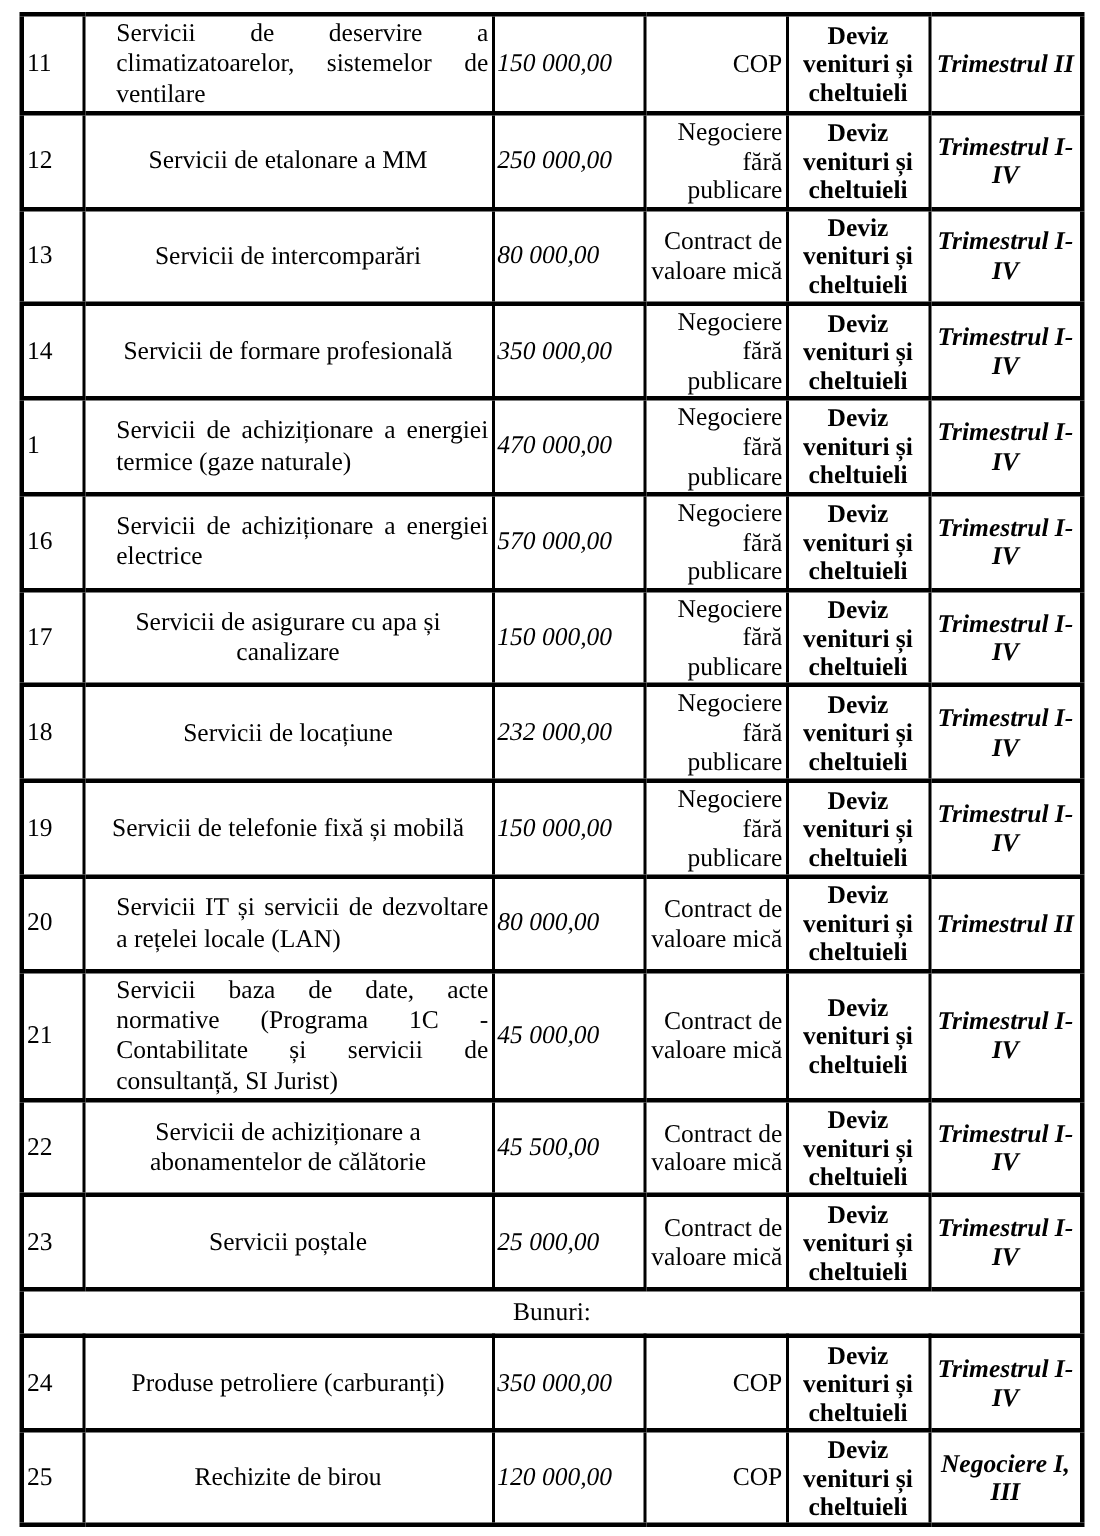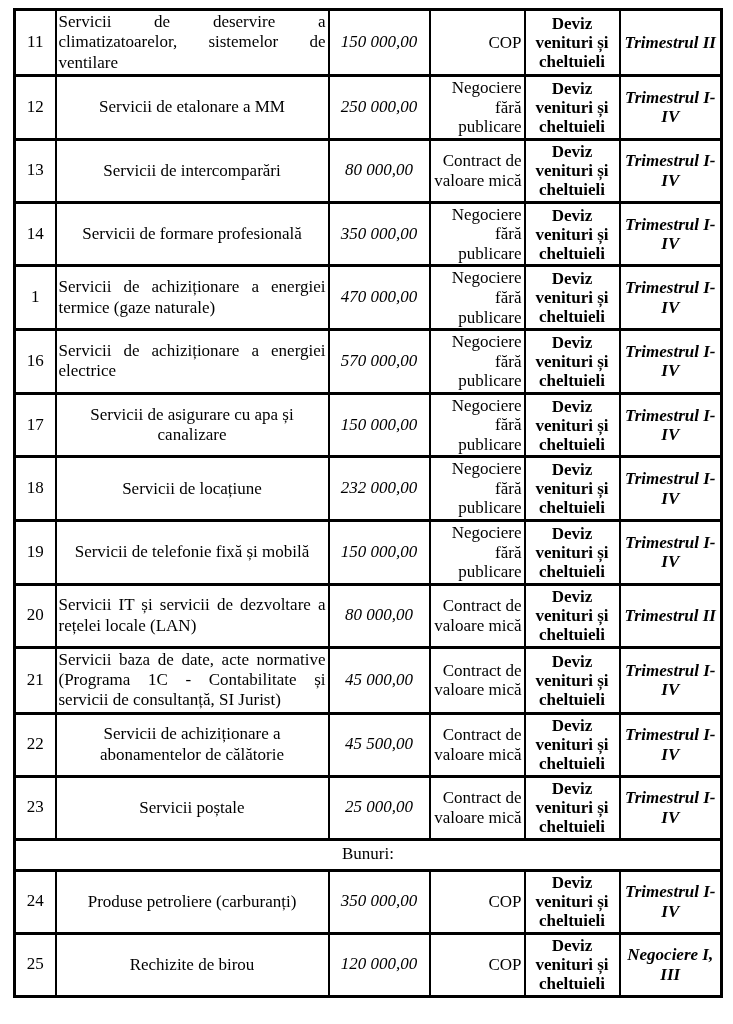--- a/index.html
+++ b/index.html
@@ -31,34 +31,33 @@
     border-top: 3px solid #000000;
     border-bottom: 3px solid #000000;
     vertical-align: middle;
     font-size: 17px;
     padding: 1px 2px;
     overflow: hidden;
   }
   tr.data-row { height: 63px; }
   tr.section-row { height: 31px; }
   td.col-no {
-    text-align: center;
     line-height: 1.1;
   }
   td.col-desc {
     text-align: center;
     padding-left: 3px;
     padding-right: 2px;
     line-height: 1.2;
   }
   td.col-desc.justify {
     text-align: justify;
+    padding-left: 21px;
   }
   td.col-amount {
-    text-align: center;
     font-style: italic;
     line-height: 1.1;
   }
   td.col-proc {
     text-align: right;
     line-height: 1.15;
     padding: 1px 1px;
   }
   td.col-source {
     text-align: center;

